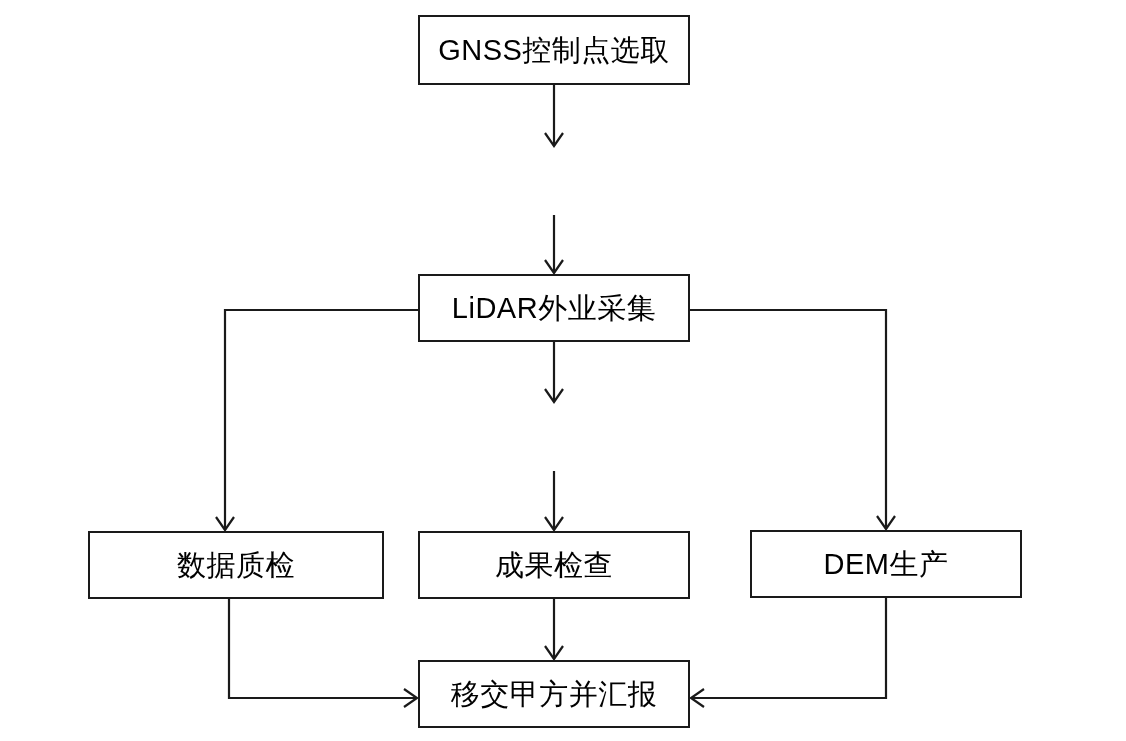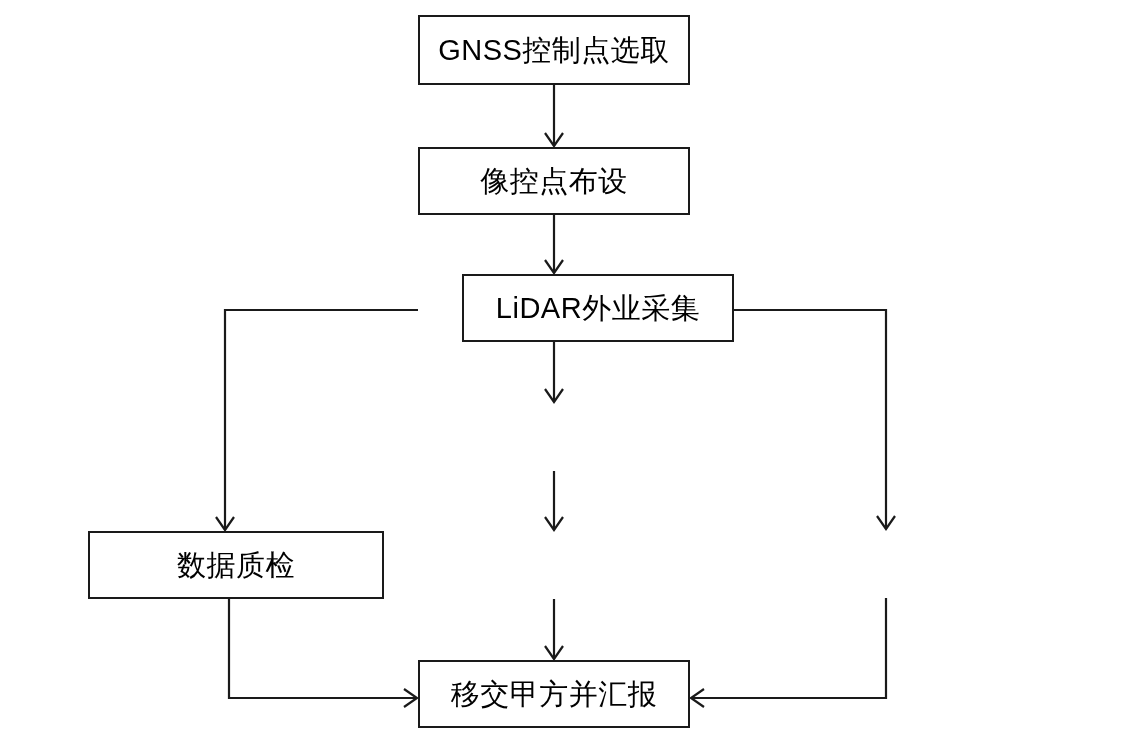--- a/index.html
+++ b/index.html
@@ -40,21 +40,21 @@
     font-size: 29px;
     line-height: 1;
     color: #000000;
     letter-spacing: 0.5px;
     white-space: nowrap;
     user-select: none;
   }
   
   #node-gnss      { left: 418px; top: 15px;  width: 272px; height: 70px; justify-content: center; }
   #node-gcp       { left: 418px; top: 147px; width: 272px; height: 68px; }
-  #node-lidar     { left: 418px; top: 274px; width: 272px; height: 68px; margin-left: 44px; }
+  #node-lidar     { left: 418px; top: 274px; width: 272px; height: 68px; }
   #node-dom       { left: 418px; top: 403px; width: 272px; height: 68px; }
   #node-qc        { left: 88px;  top: 531px; width: 296px; height: 68px; }
   #node-result    { left: 418px; top: 531px; width: 272px; height: 68px; }
   #node-dem       { left: 750px; top: 530px; width: 272px; height: 68px; }
   #node-handover  { left: 418px; top: 660px; width: 272px; height: 68px; text-align: right; }
 </style>
 </head>
 <body>
 
 <div id="flow-root">
@@ -107,32 +107,35 @@
         <polyline points="704,689 691,698 704,707"></polyline>
       </g>
 
     </g>
   </svg>
 
   <div class="node" id="node-gnss">
     <span class="node-label">GNSS控制点选取</span>
   </div>
 
-  <div class="node" id="node-gcp">
-    <span class="node-label">像控点布设</span>
-  </div>
 
   <div class="node" id="node-lidar">
     <span class="node-label">LiDAR外业采集</span>
   </div>
 
 
   <div class="node" id="node-qc">
     <span class="node-label">数据质检</span>
   </div>
 
+  <div class="node" id="node-result">
+    <span class="node-label">成果检查</span>
+  </div>
 
+  <div class="node" id="node-dem">
+    <span class="node-label">DEM生产</span>
+  </div>
 
   <div class="node" id="node-handover">
     <span class="node-label">移交甲方并汇报</span>
   </div>
 
 </div>
 
 </body></html>

